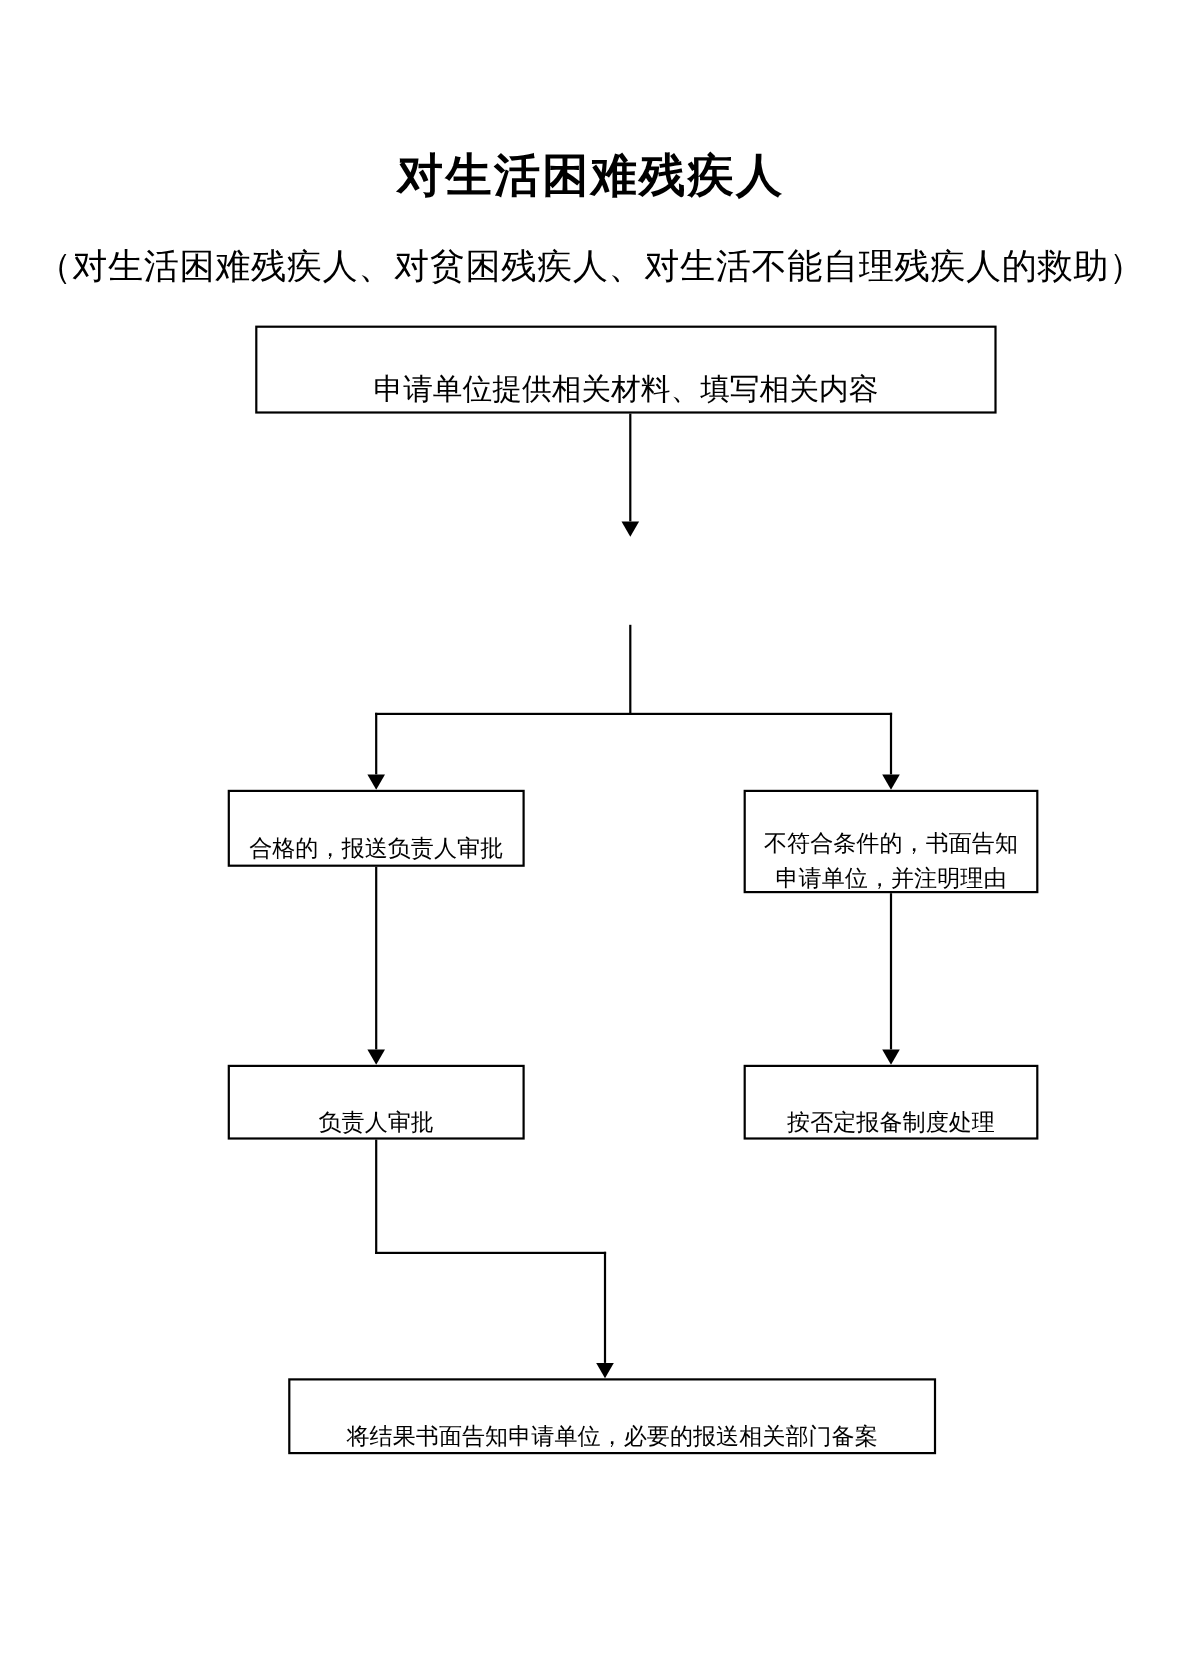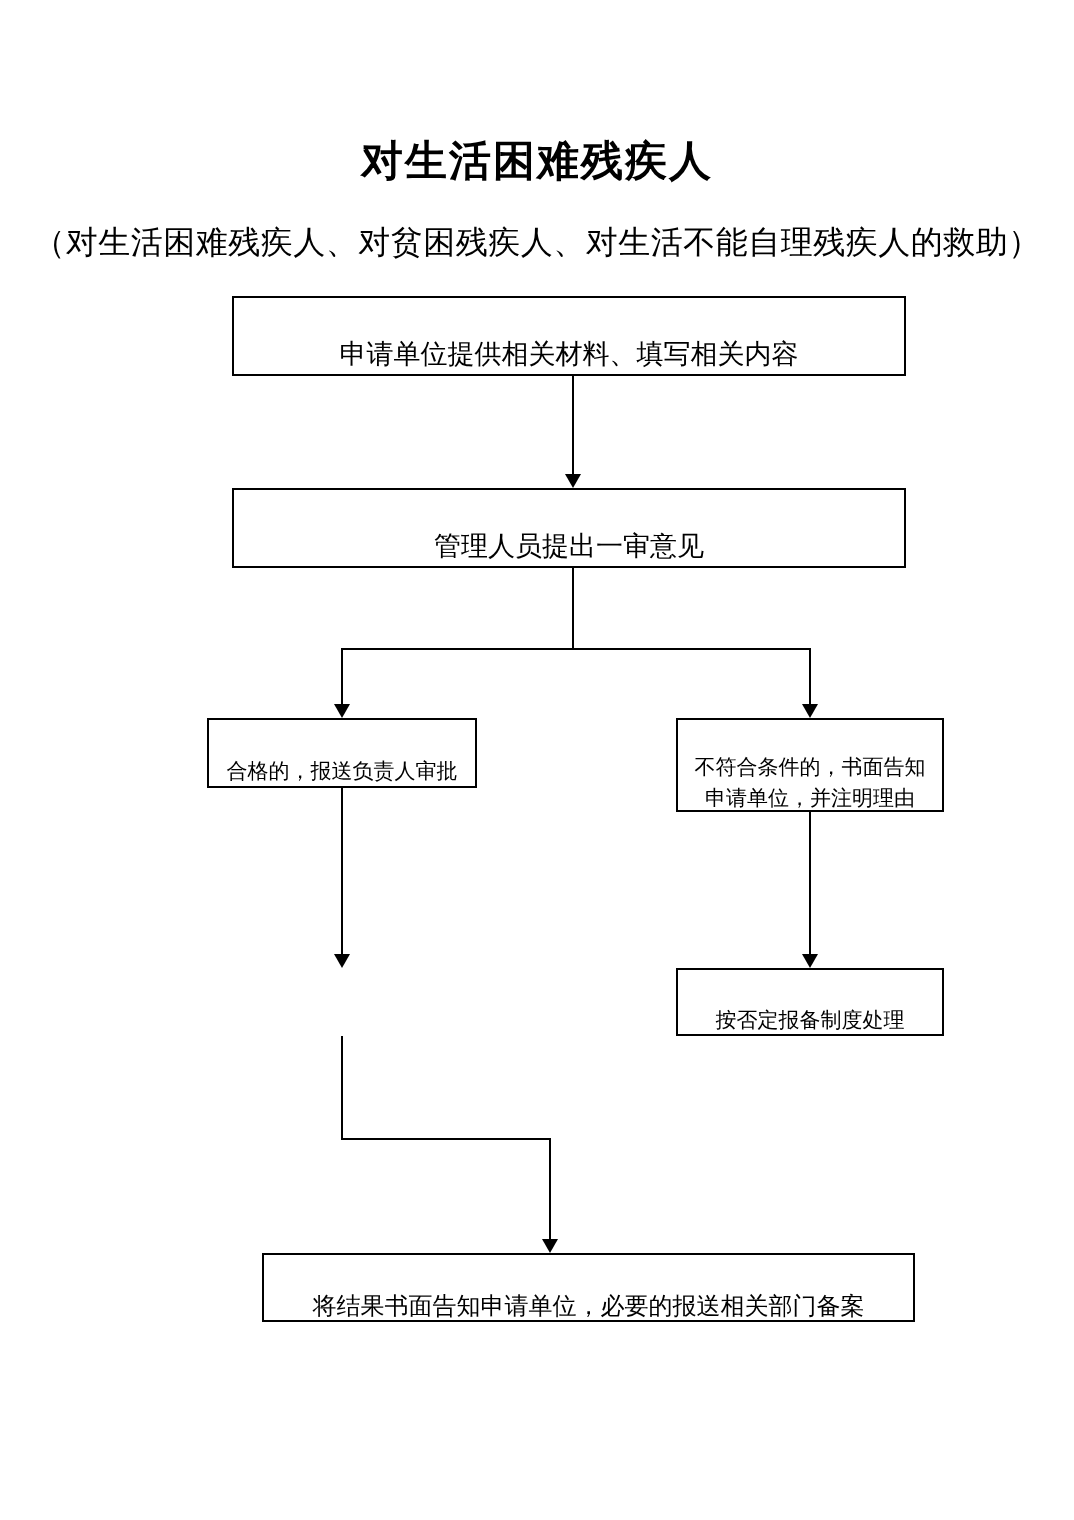--- a/index.html
+++ b/index.html
@@ -61,21 +61,21 @@
     white-space: pre-line;
     margin-top: 36px;
   }
   
   #node-apply        { left:232px; top:296px;  width:674px; height:80px;  font-size:27px; }
   #node-firstreview  { left:232px; top:488px;  width:674px; height:80px;  font-size:27px; }
   #node-qualified    { left:207px; top:718px;  width:270px; height:70px;  font-size:21px; }
   #node-rejected     { left:676px; top:718px;  width:268px; height:94px;  font-size:21px; line-height:1.5; }
   #node-approval     { left:207px; top:968px;  width:270px; height:68px;  font-size:21px; }
   #node-negative     { left:676px; top:968px;  width:268px; height:68px;  font-size:21px; font-weight:normal; }
-  #node-notify       { left:262px; top:1253px; width:653px; height:69px;  font-size:24px;text-align:center; }
+  #node-notify       { left:262px; top:1253px; width:589px; height:69px;  font-size:21px;text-align:center; }
 
   
   .vline {
     position: absolute;
     width: 2px;
     background: #000000;
   }
   .hline {
     position: absolute;
     height: 2px;
@@ -99,23 +99,20 @@
 
   <div class="subtitle">（对生活困难残疾人、对贫困残疾人、对生活不能自理残疾人的救助）</div>
 
   <div class="node" id="node-apply">
     <span class="node-text">申请单位提供相关材料、填写相关内容</span>
   </div>
 
   <div class="vline" style="left:572px; top:376px; height:98px;"></div>
   <div class="arrowhead" style="left:565px; top:474px;"></div>
 
-  <div class="node" id="node-firstreview">
-    <span class="node-text">管理人员提出一审意见</span>
-  </div>
 
   <div class="vline" style="left:572px; top:568px; height:82px;"></div>
 
   <div class="hline" style="left:341px; top:648px; width:470px;"></div>
 
   <div class="vline" style="left:341px; top:648px; height:56px;"></div>
   <div class="arrowhead" style="left:334px; top:704px;"></div>
 
   <div class="vline" style="left:809px; top:648px; height:56px;"></div>
   <div class="arrowhead" style="left:802px; top:704px;"></div>
@@ -128,20 +125,23 @@
     <span class="node-text">不符合条件的，书面告知
 申请单位，并注明理由</span>
   </div>
 
   <div class="vline" style="left:341px; top:788px; height:166px;"></div>
   <div class="arrowhead" style="left:334px; top:954px;"></div>
 
   <div class="vline" style="left:809px; top:812px; height:142px;"></div>
   <div class="arrowhead" style="left:802px; top:954px;"></div>
 
+  <div class="node" id="node-approval">
+    <span class="node-text">负责人审批</span>
+  </div>
 
   <div class="node" id="node-negative">
     <span class="node-text">按否定报备制度处理</span>
   </div>
 
   <div class="vline" style="left:341px; top:1036px; height:104px;"></div>
   <div class="hline" style="left:341px; top:1138px; width:210px;"></div>
   <div class="vline" style="left:549px; top:1138px; height:101px;"></div>
   <div class="arrowhead" style="left:542px; top:1239px;"></div>
 

